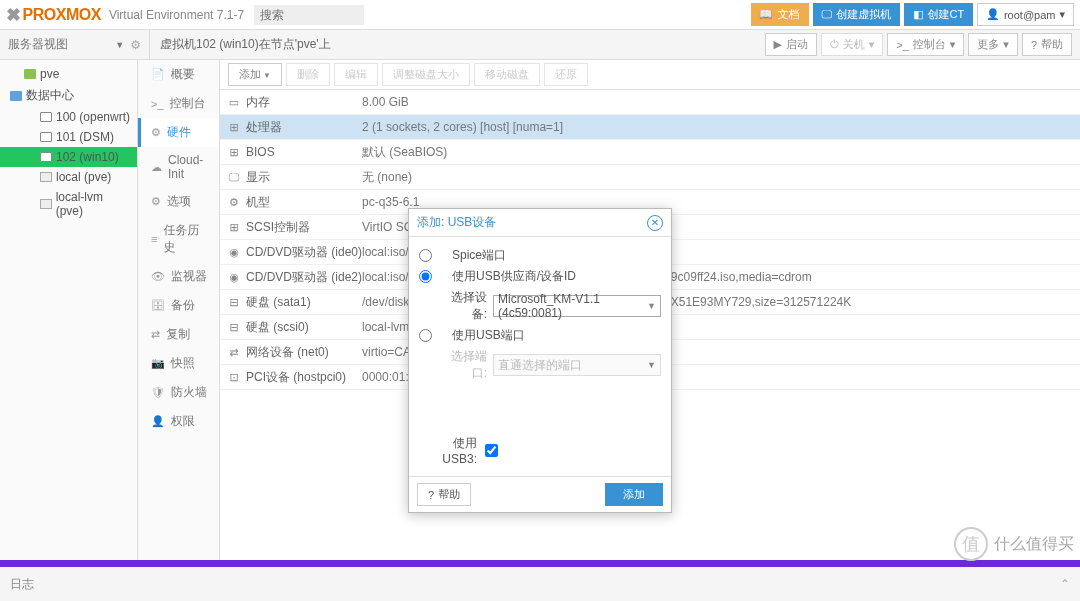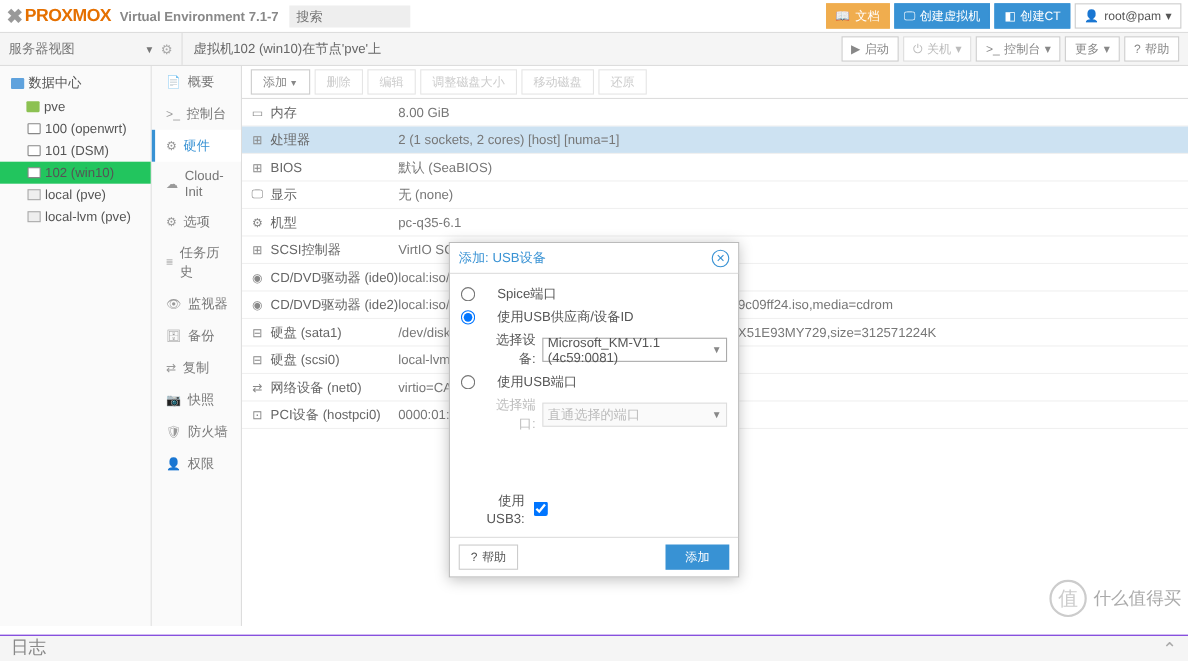--- a/index.html
+++ b/index.html
@@ -2,45 +2,45 @@
 <html><head>
 <meta charset="utf-8">
 <style>
 * { margin: 0; padding: 0; box-sizing: border-box; }
 body { font-family: "Helvetica Neue", Arial, sans-serif; font-size: 12px; color: #555; background: #fff; width: 1080px; height: 601px; overflow: hidden; position: relative; }
 
 
 .header { height: 30px; background: #fff; border-bottom: 1px solid #ddd; display: flex; align-items: center; padding: 0 6px; }
 .logo { display: flex; align-items: center; font-weight: bold; color: #e57000; font-size: 16px; letter-spacing: -0.5px; }
 .logo .x { color: #999; font-size: 18px; margin-right: 2px; }
-.logo-env { color: #888; font-size: 12px; font-weight: bold; margin-left: 8px; }
+.logo-env { color: #888; font-size: 12px; font-weight: normal; margin-left: 8px; }
 .search-box { margin-left: 10px; background: #eee; border: none; padding: 3px 6px; width: 110px; font-size: 12px; color: #888; }
 .header-right { margin-left: auto; display: flex; gap: 4px; }
 .hbtn { background: #fff; border: 1px solid #ccc; padding: 3px 8px; font-size: 11px; color: #555; display: flex; align-items: center; gap: 4px; cursor: pointer; }
 .hbtn.primary { background: #3892d4; color: #fff; border-color: #3892d4; }
 .hbtn.doc { background: #f0ad4e; color: #fff; border-color: #f0ad4e; }
 .hbtn .hi { font-size: 11px; }
 
 
 .top-row { height: 30px; display: flex; background: #f5f5f5; border-bottom: 1px solid #ddd; }
-.left-col-head { width: 166px; border-right: 1px solid #ddd; display: flex; align-items: center; padding: 0 8px; color: #777; font-size: 12px; }
+.left-col-head { width: 150px; border-right: 1px solid #ddd; display: flex; align-items: center; padding: 0 8px; color: #777; font-size: 12px; }
 .left-col-head .dd { margin-left: auto; font-size: 9px; }
 .left-col-head .gi { margin-left: 6px; color: #aaa; }
 .breadcrumb { flex: 1; display: flex; align-items: center; padding: 0 10px; color: #666; font-size: 12px; }
 .action-bar { display: flex; align-items: center; gap: 4px; padding: 0 8px; }
 .abtn { border: 1px solid #ccc; background: #fff; padding: 3px 8px; font-size: 11px; color: #888; display: flex; align-items: center; gap: 4px; cursor: pointer; }
 .abtn.disabled { color: #bbb; border-color: #ddd; }
 
 
 .main { display: flex; height: calc(100% - 60px - 32px); }
 .sidebar-left { width: 138px; border-right: 1px solid #ddd; background: #fafafa; padding: 4px 0; }
 .tree-node { padding: 3px 6px; font-size: 12px; color: #555; display: flex; align-items: center; gap: 4px; cursor: pointer; }
 .tree-node.l1 { padding-left: 10px; }
 .tree-node.l2 { padding-left: 24px; }
-.tree-node.l3 { padding-left: 25px; }
+.tree-node.l3 { padding-left: 40px; }
 .tree-node.sel { background: #22c55e; }
 .tree-icon { width: 12px; height: 10px; display: inline-block; }
 .ti-dc { background: #5fa2dd; border-radius: 1px; }
 .ti-node { background: #8cc152; border-radius: 1px; }
 .ti-vm { border: 1px solid #888; border-radius: 1px; background: #fff; }
 .ti-st { border: 1px solid #aaa; background: #eee; }
 
 .sidebar-mid { width: 82px; border-right: 1px solid #ddd; background: #fafafa; }
 .mid-item { padding: 6px 10px; font-size: 12px; color: #777; display: flex; align-items: center; gap: 6px; cursor: pointer; border-left: 3px solid transparent; }
 .mid-item.sel { background: #fff; border-left-color: #3892d4; color: #3892d4; font-weight: 500; }
@@ -53,30 +53,30 @@
 .tbtn.disabled { color: #ccc; border-color: #e5e5e5; }
 
 .hw-list { flex: 1; overflow: auto; }
 .hw-row { display: flex; height: 25px; align-items: center; border-bottom: 1px solid #f0f0f0; padding: 0 6px; font-size: 12px; color: #666; }
 .hw-row.sel { background: #cde2f2; }
 .hw-ic { width: 16px; color: #888; font-size: 11px; text-align: center; }
 .hw-key { width: 120px; padding-left: 4px; }
 .hw-val { flex: 1; color: #777; white-space: nowrap; overflow: hidden; text-overflow: ellipsis; }
 
 
-.bottom-bar { position: absolute; bottom: 0; left: 0; right: 0; height: 24px; border-top: 1px solid #6d28d9; background: #f5f5f5; display: flex; align-items: center; padding: 0 10px; color: #888; font-size: 16px; }
+.bottom-bar { position: absolute; bottom: 0; left: 0; right: 0; height: 41px; border-top: 7px solid #6d28d9; background: #f5f5f5; display: flex; align-items: center; padding: 0 10px; color: #888; font-size: 12px; }
 .bottom-bar .chev { margin-left: auto; color: #aaa; }
 
 
 .watermark { position: absolute; right: 6px; bottom: 40px; display: flex; align-items: center; gap: 6px; color: #aaa; font-size: 16px; pointer-events: none; }
 .watermark .wlogo { width: 34px; height: 34px; border: 2px solid #ccc; border-radius: 50%; display: flex; align-items: center; justify-content: center; color: #ccc; font-size: 18px; }
 
 
 .modal-mask { position: absolute; inset: 0; background: rgba(0,0,0,0); }
-.modal { position: absolute; left: 408px; top: 220px; width: 264px; background: #fff; border: 1px solid #bbb; box-shadow: 0 2px 12px rgba(0,0,0,0.25); }
+.modal { position: absolute; left: 408px; top: 208px; width: 264px; background: #fff; border: 1px solid #bbb; box-shadow: 0 2px 12px rgba(0,0,0,0.25); }
 .modal-head { height: 28px; background: #fff; border-bottom: 1px solid #ddd; display: flex; align-items: center; padding: 0 8px; color: #3892d4; font-size: 12px; }
 .modal-head .close { margin-left: auto; width: 16px; height: 16px; border: 1px solid #3892d4; border-radius: 50%; display: flex; align-items: center; justify-content: center; color: #3892d4; font-size: 10px; cursor: pointer; }
 .modal-body { padding: 8px 10px 6px 10px; }
 .radio-row { display: flex; align-items: center; gap: 20px; padding: 2px 0; font-size: 12px; color: #555; }
 .radio-row input[type=radio] { margin: 0; }
 .field-row { display: flex; align-items: center; gap: 6px; padding: 2px 0 2px 18px; font-size: 12px; }
 .field-row label { width: 50px; text-align: right; color: #555; }
 .field-row.disabled label { color: #bbb; }
 .field-row select, .field-row .sel-box { flex: 1; height: 22px; border: 1px solid #aaa; font-size: 12px; padding: 0 4px; background: #fff; }
 .field-row.disabled .sel-box { border-color: #ddd; color: #bbb; background: #fafafa; }
@@ -147,27 +147,27 @@
       </div>
     <div class="abtn">
         <span>?</span>
         <span>帮助</span>
       </div>
   </div>
 </div>
 
 <div class="main">
   <div class="sidebar-left" id="tree">
+      <div class="tree-node l2">
+        <span class="tree-icon ti-node"></span>
+        <span>pve</span>
+      </div>
       <div class="tree-node l1">
         <span class="tree-icon ti-dc"></span>
         <span>数据中心</span>
-      </div>
-      <div class="tree-node l2">
-        <span class="tree-icon ti-node"></span>
-        <span>pve</span>
       </div>
       <div class="tree-node l3">
         <span class="tree-icon ti-vm"></span>
         <span>100 (openwrt)</span>
       </div>
       <div class="tree-node l3">
         <span class="tree-icon ti-vm"></span>
         <span>101 (DSM)</span>
       </div>
       <div class="tree-node l3 sel">

